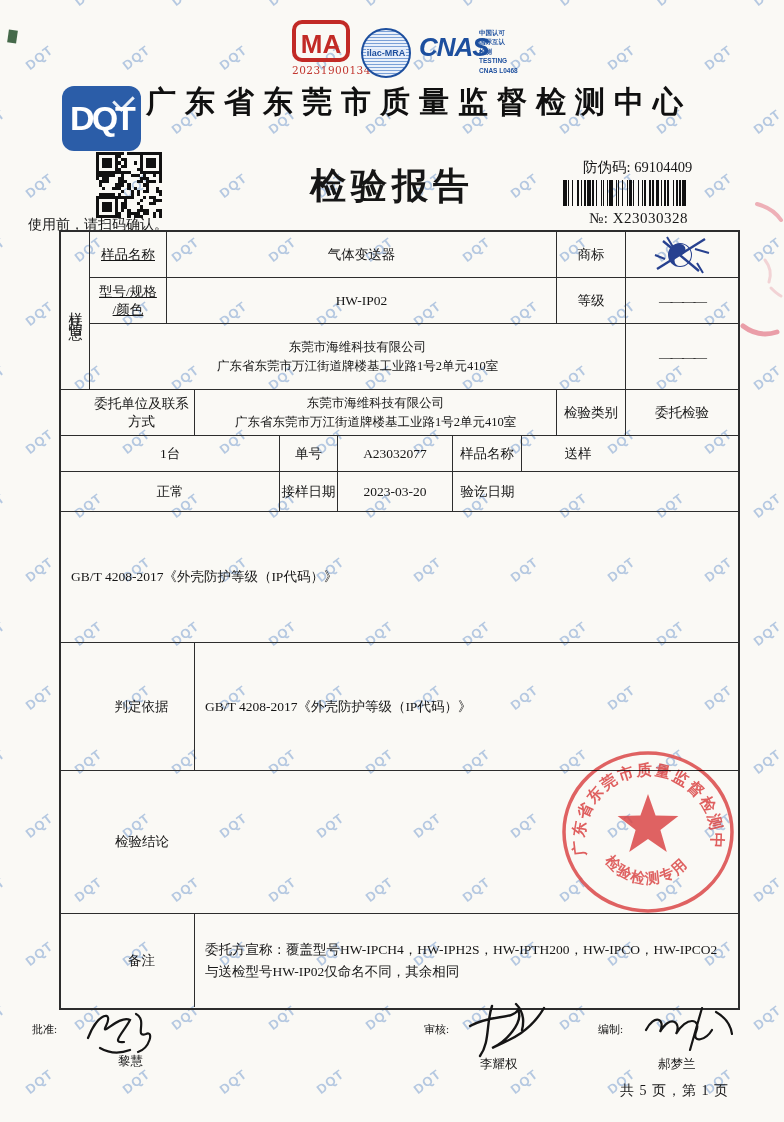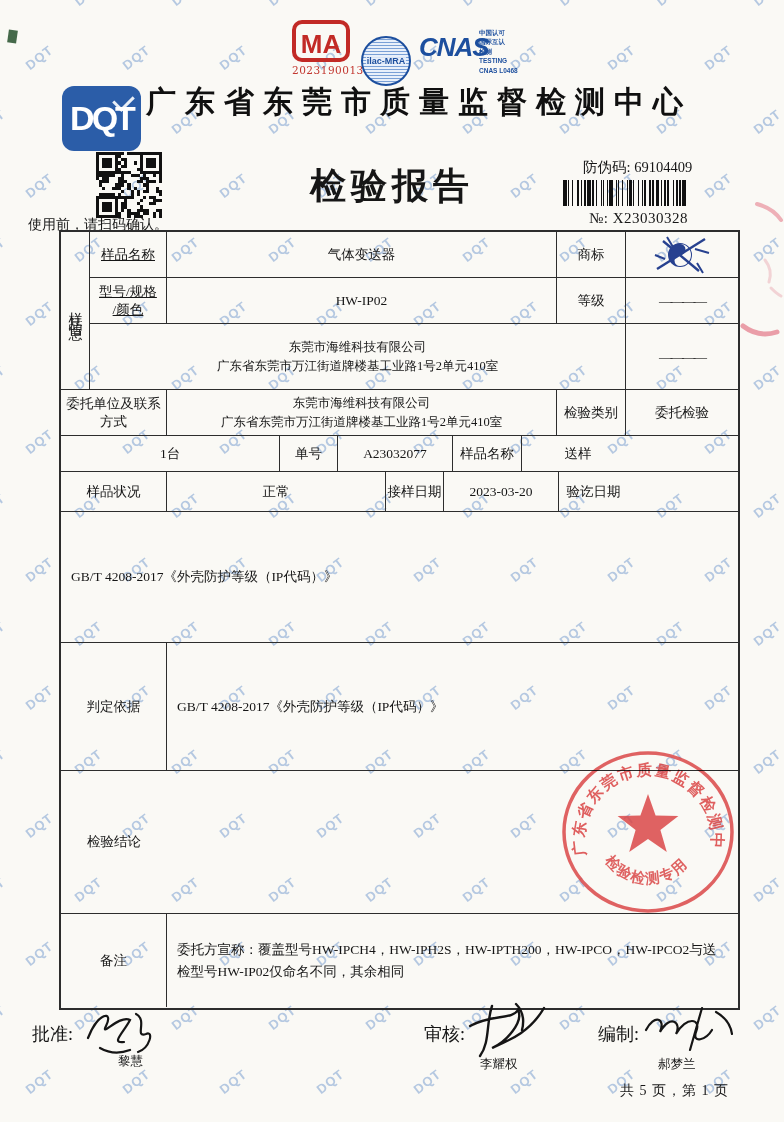--- a/index.html
+++ b/index.html
@@ -9,21 +9,21 @@
   
   #wm-layer{position:absolute;inset:0;z-index:0;pointer-events:none;}
   #wm-layer span{position:absolute;font-family:"Liberation Sans","DejaVu Sans",sans-serif;
     font-weight:bold;font-size:13px;color:rgba(112,152,206,0.50);transform:rotate(-38deg);letter-spacing:1px;}
   .content{position:absolute;inset:0;z-index:1;}
   
   .cma-box{left:292px;top:20px;width:62px;height:60px;text-align:center;}
   .cma-mark{width:58px;height:42px;border:4px solid #c22a26;border-radius:10px;color:#c22a26;
     font-family:"Liberation Sans",sans-serif;font-weight:bold;font-size:26px;line-height:40px;box-sizing:border-box;}
   .cma-num{color:#c2362f;font-size:10.5px;margin-top:2px;font-family:"DejaVu Serif",serif;letter-spacing:0.5px;}
-  .ilac{left:361px;top:36px;width:50px;height:50px;border-radius:50%;border:2px solid #1d4f9e;box-sizing:border-box;
+  .ilac{left:361px;top:28px;width:50px;height:50px;border-radius:50%;border:2px solid #1d4f9e;box-sizing:border-box;
     background:repeating-linear-gradient(0deg,#e9f0fa 0 2px,#7aa0d6 2px 3px);display:flex;align-items:center;justify-content:center;}
   .ilac-label{background:rgba(233,240,250,0.85);color:#1d4f9e;font-family:"Liberation Sans",sans-serif;
     font-size:9px;font-weight:bold;padding:0 1px;}
   .cnas{left:419px;top:32px;color:#1d4f9e;font-family:"Liberation Sans",sans-serif;font-weight:bold;
     font-size:26px;font-style:italic;letter-spacing:-1px;}
   .cnas-side{left:479px;top:28px;width:48px;color:#1d4f9e;font-family:"Liberation Sans",sans-serif;
     font-size:6.5px;font-weight:bold;line-height:1.45;}
   .dqt-logo{left:62px;top:86px;width:79px;height:65px;background:#2b5da8;border-radius:12px;
     display:flex;align-items:center;justify-content:center;}
   .dqt-logo span{color:#fff;font-family:"Liberation Sans",sans-serif;font-weight:bold;font-size:34px;letter-spacing:-3px;}
@@ -50,34 +50,34 @@
   .c:last-child{border-right:none;}
   .block1{display:flex;height:158px;border-bottom:1.5px solid #2d2d2d;box-sizing:border-box;}
   .vcell{width:29px;border-right:1.5px solid #2d2d2d;display:flex;align-items:center;justify-content:center;box-sizing:border-box;}
   .vtext{writing-mode:vertical-rl;text-orientation:upright;letter-spacing:5px;font-size:14px;}
   .b1rows{flex:1;display:flex;flex-direction:column;}
   .b1rows .trow{flex:0 0 auto;}
   .w-lab1{flex:0 0 77px;text-decoration:underline;}
   .w-val{flex:1 1 auto;}
   .w-lab2{flex:0 0 69px;}
   .w-val2{flex:0 0 112px;}
-  .w-lab-wide{flex:0 0 106px;}
+  .w-lab-wide{flex:0 0 106px;margin-left:28px;}
   .w-half{flex:0 0 219px;}
   .w-sublab{flex:0 0 58px;}
   .w-subval{flex:0 0 115px;}
   .addr{font-size:12.5px;line-height:1.45;}
   .dash{letter-spacing:-2px;}
   .big-val-cell{justify-content:center;align-items:flex-start;text-align:left;padding:6px 10px;}
   .concl-cell{position:relative;align-items:flex-start;justify-content:flex-start;text-align:left;padding:8px 10px;}
   .seal-caption{position:absolute;right:100px;bottom:42px;font-size:13.5px;letter-spacing:1px;}
   .issue-date{position:absolute;right:22px;bottom:14px;font-size:13.5px;}
   
   .stamp{left:560px;top:748px;z-index:3;mix-blend-mode:multiply;opacity:0.92;}
   
-  .f-label{font-size:18px;}
+  .f-label{font-size:11px;}
   .f-name{font-size:12.5px;}
   .page-info{left:620px;top:1082px;font-size:14px;letter-spacing:1px;}
   .edge-marks{left:735px;top:190px;z-index:2;}
   .corner-mark{left:8px;top:30px;width:9px;height:13px;background:#24502c;opacity:.85;transform:rotate(8deg);}
 </style>
 </head>
 <body>
 
 <div class="page">
   <div id="wm-layer">
@@ -538,21 +538,20 @@
 
       <div class="trow" style="height:36px;">
         <div class="c w-half">1台</div>
         <div class="c w-sublab">单号</div>
         <div class="c w-subval">A23032077</div>
         <div class="c w-lab2">样品名称</div>
         <div class="c w-val2">送样</div>
       </div>
 
       <div class="trow" style="height:40px;">
-        <div class="c w-lab-wide">样品状况</div>
         <div class="c w-half">正常</div>
         <div class="c w-sublab">接样日期</div>
         <div class="c w-subval">2023-03-20</div>
         <div class="c w-lab2">验讫日期</div>
       </div>
 
       <div class="trow" style="height:131px;">
         <div class="c w-val big-val-cell" style="flex:1;">GB/T 4208-2017《外壳防护等级（IP代码）》</div>
       </div>
 

